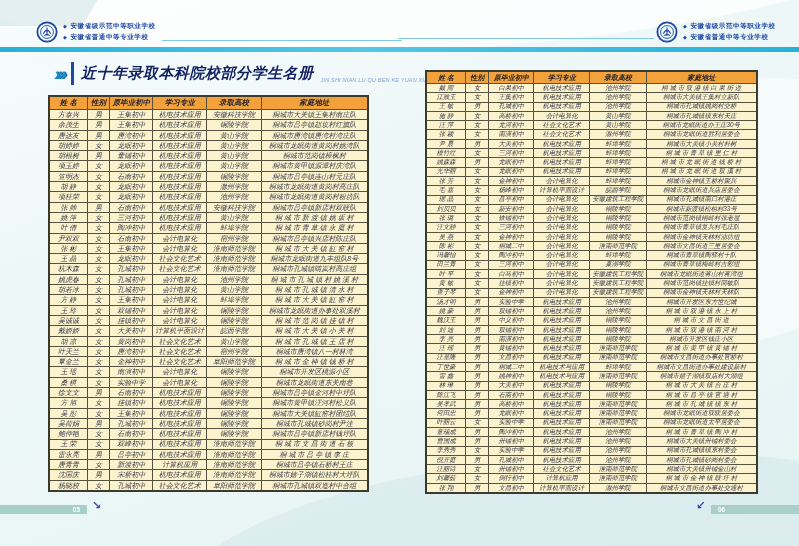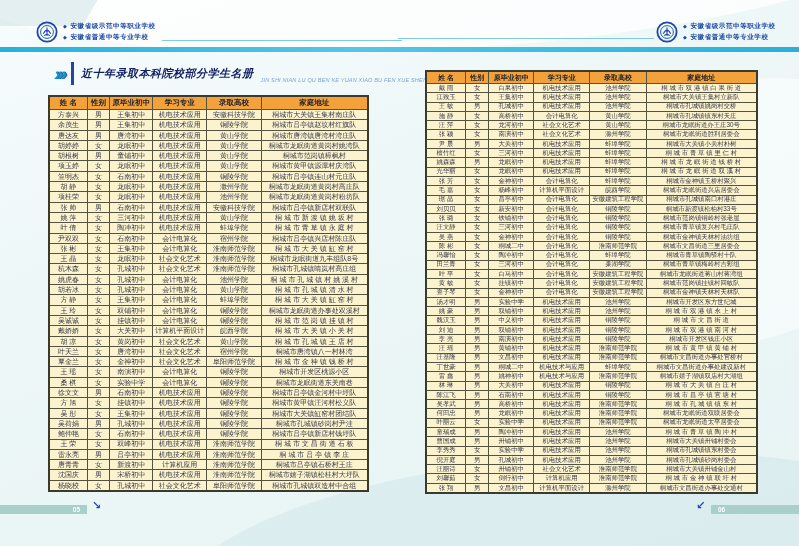--- a/index.html
+++ b/index.html
@@ -26,32 +26,32 @@
   .logo{width:22px;height:22px;flex:0 0 auto;}
   .brand-lines{display:flex;flex-direction:column;gap:2px;}
   .brand-line{display:flex;align-items:center;gap:3px;
     font-size:6.5px;font-weight:bold;color:#1d49a5;letter-spacing:.6px;white-space:nowrap;}
   .bullet{font-size:5px;color:#1d49a5;line-height:1;}
 
   .title-banner{position:absolute;left:54px;top:62px;display:flex;align-items:center;gap:7px;}
   .chevrons{font-size:19px;font-weight:bold;font-style:italic;line-height:1;
     color:#1796c5;text-shadow:1px 0 0 #1d49a5;letter-spacing:-3px;}
   .vbar{width:3px;height:23px;background:#1d49a5;}
-  .main-title{font-size:11px;font-weight:bold;font-style:italic;color:#111f63;
+  .main-title{font-size:15px;font-weight:bold;font-style:italic;color:#111f63;
     letter-spacing:.5px;white-space:nowrap;}
   .pinyin{font-size:5.5px;font-style:italic;color:#7fa3d2;letter-spacing:.2px;
     white-space:nowrap;align-self:flex-end;padding-bottom:2px;}
 
   .roster{position:absolute;border-collapse:collapse;table-layout:fixed;background:#fbf3cd;}
   .roster th,.roster td{
     border:1px solid #55523f;text-align:center;vertical-align:middle;
     white-space:nowrap;overflow:hidden;padding:0;line-height:1.05;}
   .roster thead th{background:#f3a23b;color:#25252e;font-weight:bold;}
   .roster td{background:#fbf3cd;color:#38384a;}
-  .roster{border:2px solid #3c3a2c;}
+  .roster{border:2px solid #3c3a2c;font-style:italic;}
 
   .roster-left{left:48px;top:95px;width:321px;}
   .roster-left thead th{height:12px;font-size:7.5px;}
   .roster-left td{height:9.3px;font-size:7px;}
 
   .roster-right{left:425px;top:70px;width:333px;}
   .roster-right thead th{height:11px;font-size:7px;}
   .roster-right td{height:8.3px;font-size:6.4px;}
 
   .pgbar{position:absolute;background:#a9cfcb;height:9px;line-height:9px;

